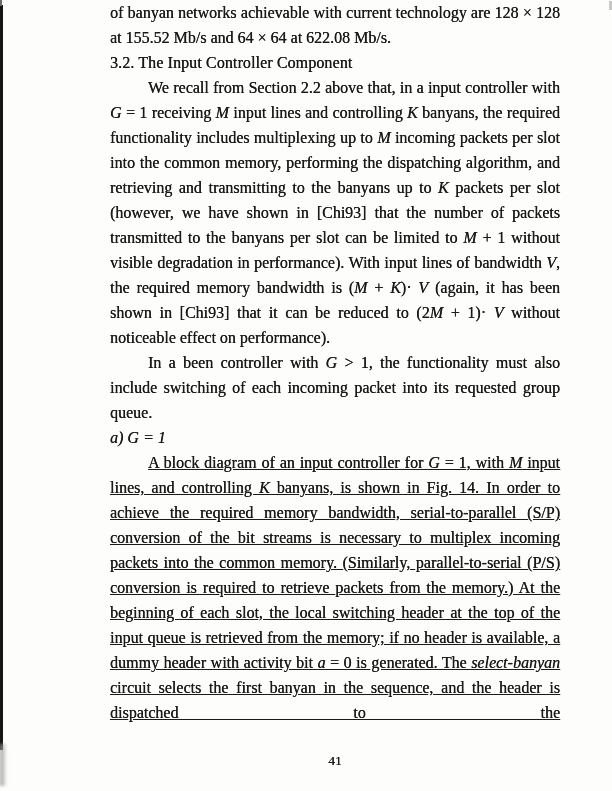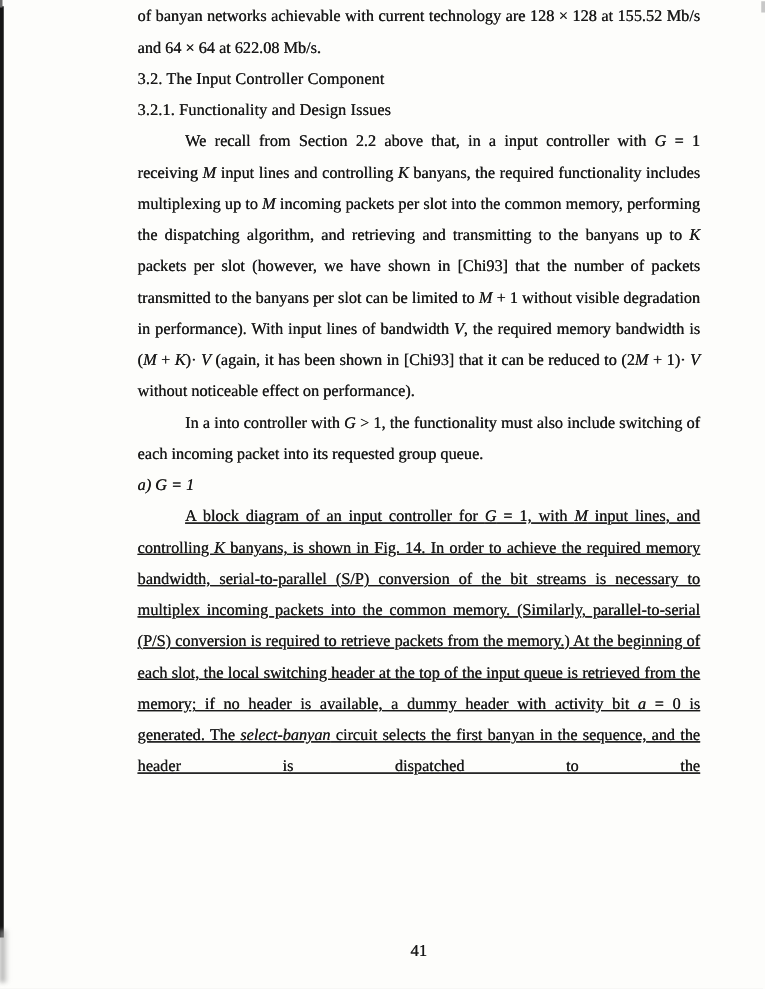--- a/index.html
+++ b/index.html
@@ -35,21 +35,21 @@
     position: absolute; right: 0; top: 1px;
     width: 3px; height: 9px; background: #c8c8c8;
   }
   
   .content {
     position: absolute; left: 110px; top: 0;
     width: 450px;
   }
   .content p, .content h2 {
     margin: 0;
-    font-size: 13px;
+    font-size: 16px;
     line-height: 25px;
     font-weight: 400;
     text-shadow: 0.25px 0 0 currentColor; 
     hyphens: none;
   }
   .just { text-align: justify; }
   .ind  { text-indent: 38px; }
   .fill-last { text-align-last: justify; }
   .it { font-style: italic; text-align: right; }
   .h-sec, .h-sub {
@@ -80,25 +80,24 @@
   <div class="scan-edge-top"></div>
   <div class="scan-smudge"></div>
   <div class="corner-mark"></div>
 
   <div class="content">
 
     <p class="p-cont just"><span>of banyan networks achievable with current technology are 128 × 128 at 155.52 Mb/s and 64 × 64 at 622.08 Mb/s.</span></p>
 
     <h2 class="h-sec">3.2. The Input Controller Component</h2>
 
-    <h2 class="h-sub">3.2.1. Functionality and Design Issues</h2>
 
     <p class="p-recall just ind"><span>We recall from Section 2.2 above that, in a input controller with </span><span class="it">G</span><span> = 1 receiving </span><span class="it">M</span><span> input lines and controlling </span><span class="it">K</span><span> banyans, the required functionality includes multiplexing up to </span><span class="it">M</span><span> incoming packets per slot into the common memory, performing the dispatching algorithm, and retrieving and transmitting to the banyans up to </span><span class="it">K</span><span> packets per slot (however, we have shown in [Chi93] that the number of packets transmitted to the banyans per slot can be limited to </span><span class="it">M</span><span> + 1 without visible degradation in performance). With input lines of bandwidth </span><span class="it">V</span><span>, the required memory bandwidth is (</span><span class="it">M</span><span> + </span><span class="it">K</span><span>)· </span><span class="it">V</span><span> (again, it has been shown in [Chi93] that it can be reduced to (2</span><span class="it">M</span><span> + 1)· </span><span class="it">V</span><span> without noticeable effect on performance).</span></p>
 
-    <p class="p-group just ind"><span>In a into controller with </span><span class="it">G</span><span> &gt; 1, the functionality must also include switching of each incoming packet into its requested group queue.</span></p>
+    <p class="p-group just ind"><span>In a been controller with </span><span class="it">G</span><span> &gt; 1, the functionality must also include switching of each incoming packet into its requested group queue.</span></p>
 
     <p class="h-case"><span class="it">a) G = 1</span></p>
 
     <p class="p-block just ind fill-last"><span>A block diagram of an input controller for </span><span class="it">G</span><span> = 1, with </span><span class="it">M</span><span> input lines, and controlling </span><span class="it">K</span><span> banyans, is shown in Fig. 14. In order to achieve the required memory bandwidth, serial-to-parallel (S/P) conversion of the bit streams is necessary to multiplex incoming packets into the common memory. (Similarly, parallel-to-serial (P/S) conversion is required to retrieve packets from the memory.) At the beginning of each slot, the local switching header at the top of the input queue is retrieved from the memory; if no header is available, a dummy header with activity bit </span><span class="it">a</span><span> = 0 is generated. The </span><span class="it">select-banyan</span><span> circuit selects the first banyan in the sequence, and the header is dispatched to the</span></p>
 
   </div>
 
   <div class="pageno">41</div>
 
 </div>

